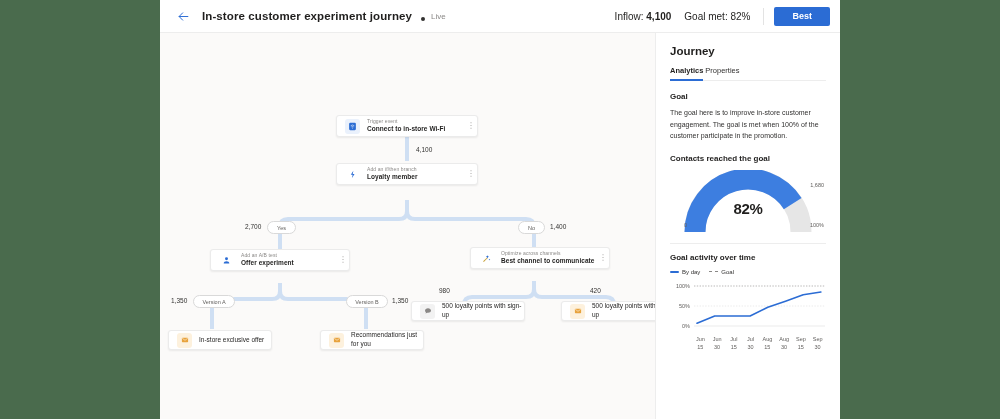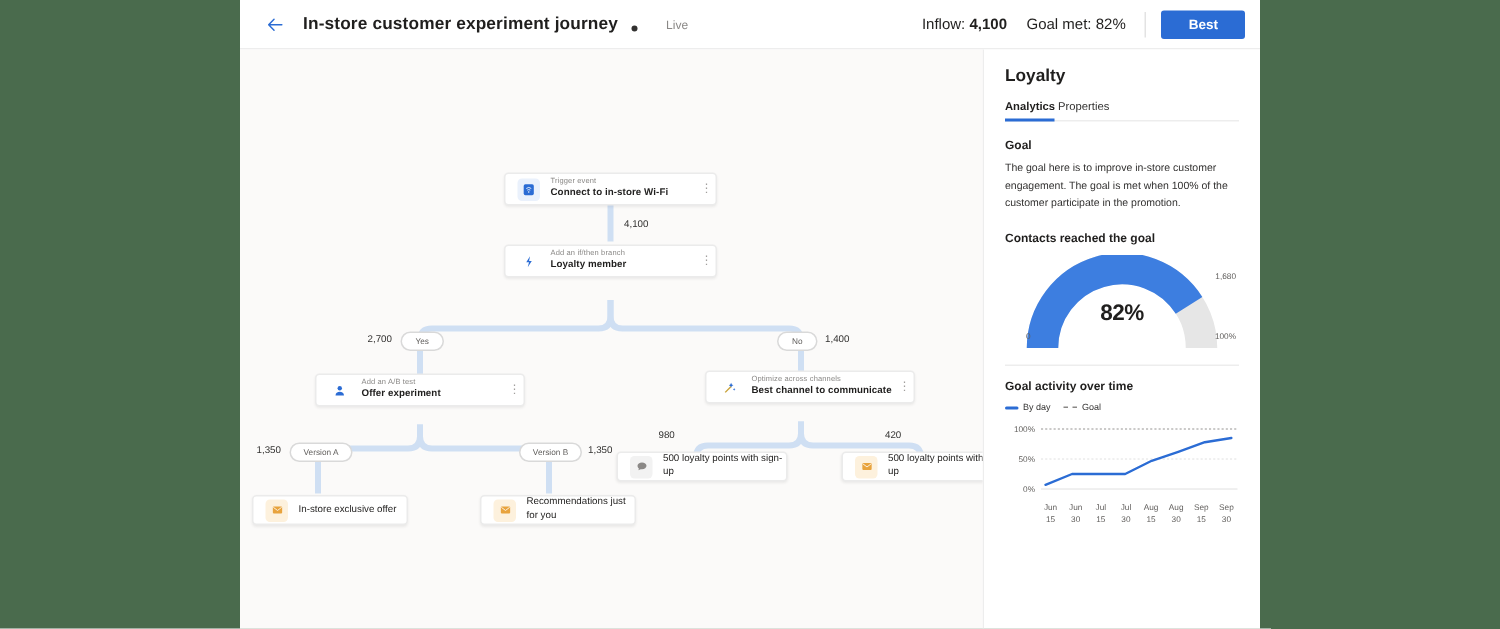--- a/index.html
+++ b/index.html
@@ -21,21 +21,21 @@
   }
   .back-btn{
     width:18px;height:18px;display:flex;align-items:center;justify-content:center;
     color:#2b6cd4;font-size:14px;line-height:1;cursor:pointer;flex:0 0 auto;
   }
   .back-btn svg{display:block}
   .h-title{
     font-size:11.5px;font-weight:700;color:#201f1e;margin-left:10px;letter-spacing:.1px;
     white-space:nowrap;
   }
-  .live-wrap{display:flex;align-items:flex-end;margin-left:9px;gap:19px;}
+  .live-wrap{display:flex;align-items:flex-end;margin-left:9px;gap:6px;}
   .live-dot{width:4px;height:4px;border-radius:50%;background:#323130;display:block;}
   .live-text{font-size:8px;color:#8a8886;}
   .h-right{margin-left:auto;display:flex;align-items:center;}
   .h-stat{font-size:10px;color:#201f1e;margin-right:13px;white-space:nowrap;}
   .h-stat b{font-weight:700;}
   .h-sep{width:1px;height:17px;background:#e3e3e3;margin-right:10px;}
   .stop-btn{
     background:#2b6cd4;color:#fff;font-size:9px;font-weight:600;
     padding:5px 18px;border:none;border-radius:2px;cursor:pointer;line-height:1;
   }
@@ -264,21 +264,21 @@
               <rect x="1.8" y="3.4" width="12.4" height="9.2" rx="1.4" fill="#e8a33d"></rect>
               <path d="M2.4 4.4 8 8.6l5.6-4.2" stroke="#fff" stroke-width="1.1" fill="none" stroke-linejoin="round"></path>
             </svg>
         </span>
         <span class="one">Recommendations just for you</span>
       </div>
 
     </div>
 
     <div class="panel">
-      <div class="p-title">Loyalty</div>
+      <div class="p-title">Journey</div>
 
       <div class="tabs">
         <div class="tab active">Analytics</div>
         <div class="tab">Properties</div>
       </div>
 
       <div class="sec-h">Goal</div>
       <p class="sec-p">The goal here is to improve in-store customer engagement. The goal is met when 100% of the customer participate in the promotion.</p>
 
       <div class="sec-h" style="margin-top:12px;">Contacts reached the goal</div>

